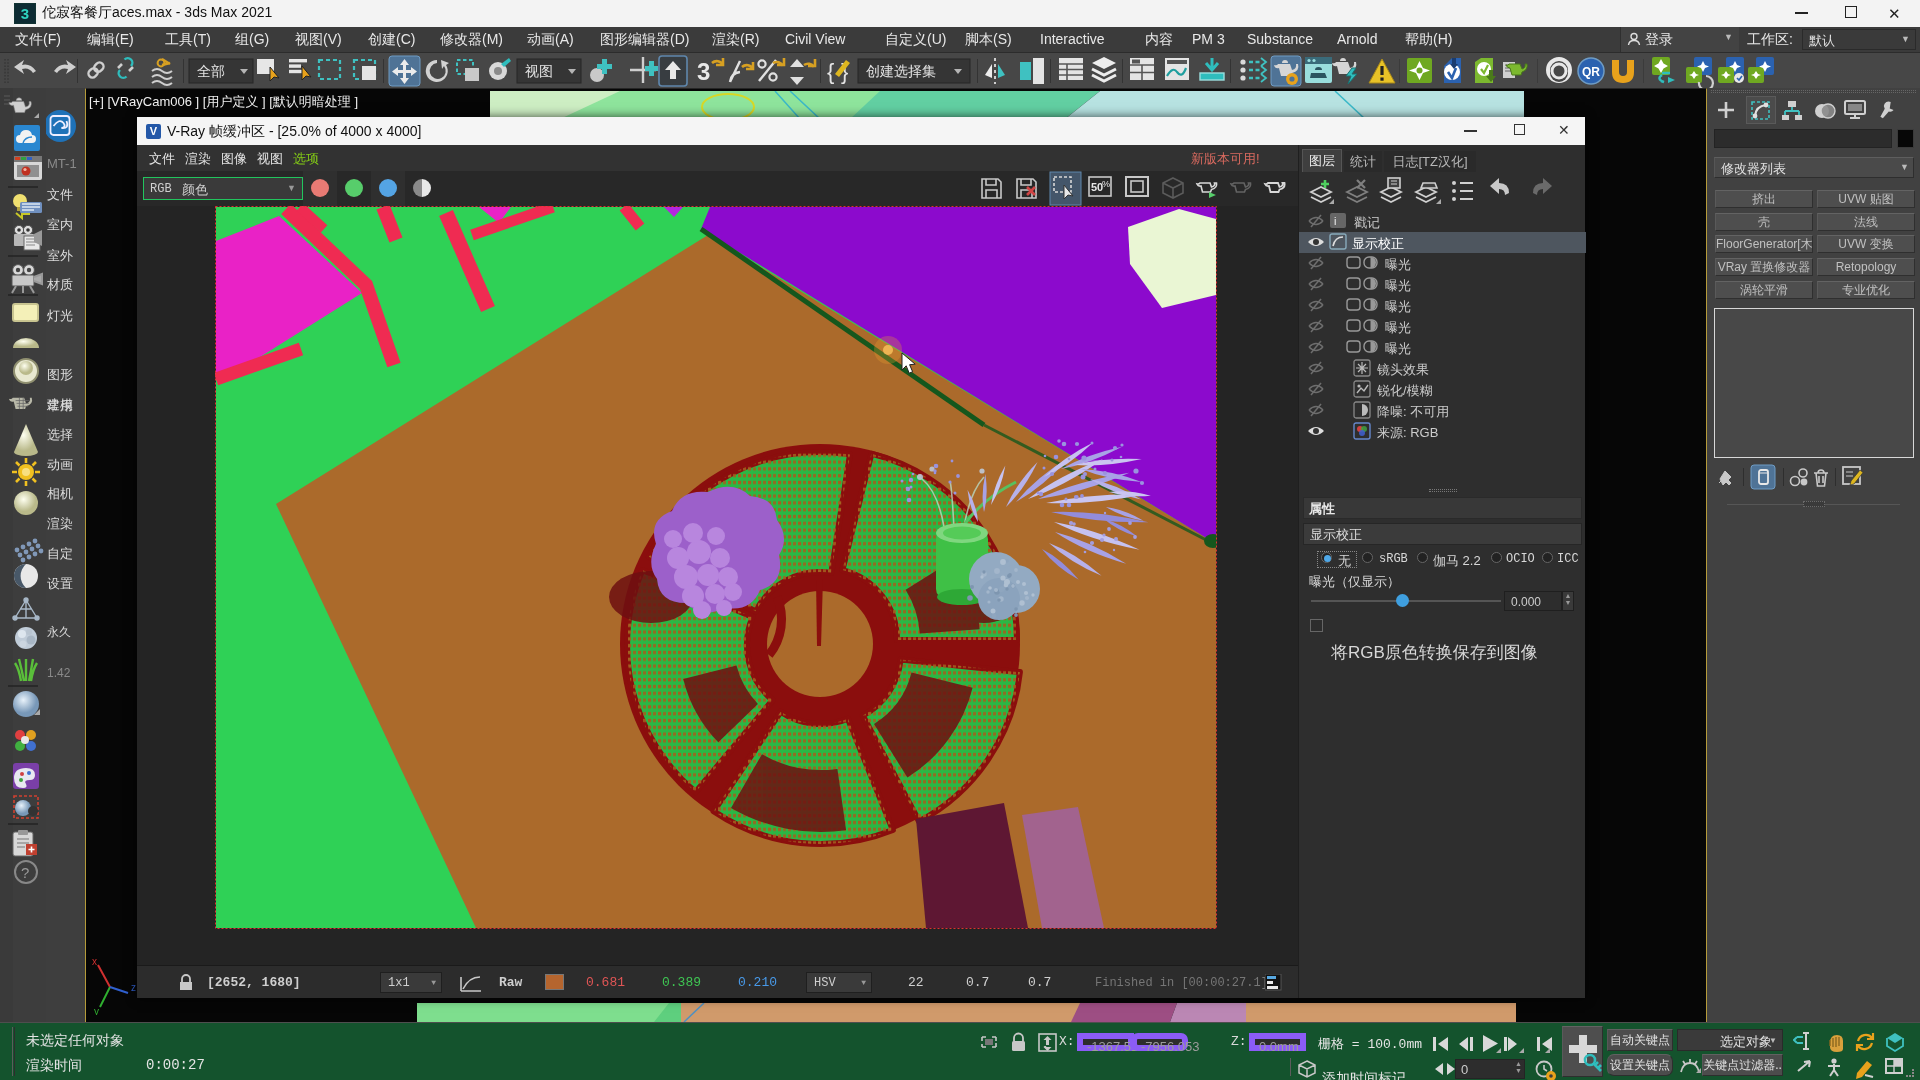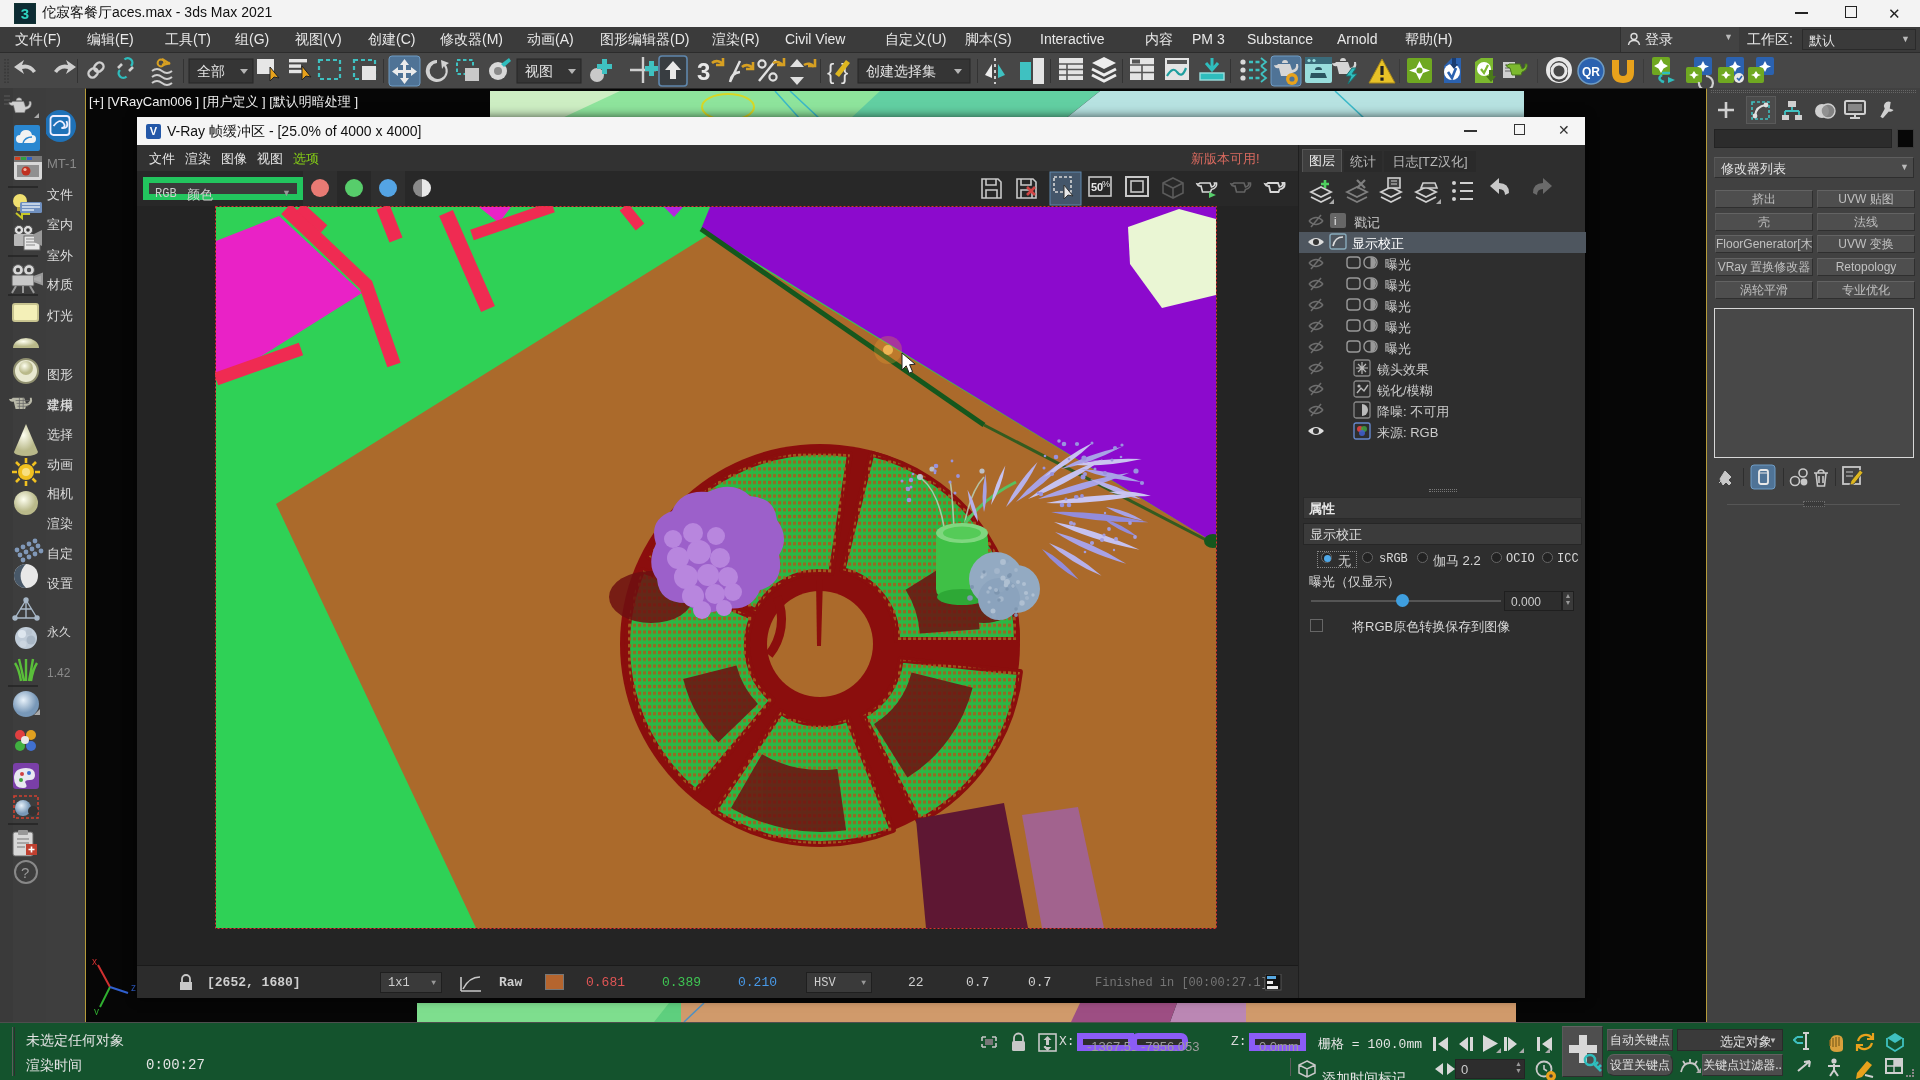--- a/index.html
+++ b/index.html
@@ -567,21 +567,21 @@
   </div>
   <div class="abs" id="vfbmenu">
     <span class="abs" style="left:12px;top:5px;font-size:13px;color:#e4e4e4;">文件</span>
     <span class="abs" style="left:48px;top:5px;font-size:13px;color:#e4e4e4;">渲染</span>
     <span class="abs" style="left:84px;top:5px;font-size:13px;color:#e4e4e4;">图像</span>
     <span class="abs" style="left:120px;top:5px;font-size:13px;color:#e4e4e4;">视图</span>
     <span class="abs" style="left:156px;top:5px;font-size:13px;color:#84cc16;">选项</span>
     <span class="abs" style="left:1054px;top:5px;font-size:13px;color:#d96a5f;">新版本可用!</span>
   </div>
   <div class="abs" id="vfbtools">
-    <div class="abs" style="left:6px;top:6px;width:160px;height:23px;background:#3a3a3a;border:6px solid #22c55e;">
+    <div class="abs" style="left:6px;top:6px;width:160px;height:23px;background:#3a3a3a;border:1px solid #22c55e;">
       <span class="abs" style="left:6px;top:4px;font-size:12px;color:#cfcfcf;font-family:'Liberation Mono',monospace;">RGB</span>
       <span class="abs" style="left:38px;top:3px;font-size:13px;color:#cfcfcf;">颜色</span>
       <span class="abs" style="right:6px;top:5px;font-size:9px;color:#999;">▼</span>
     </div>
     <svg class="abs" width="1161" height="35" style="left:0;top:0;">
       <rect x="166" y="0" width="34" height="35" fill="#2f2f2f"></rect>
       <rect x="200" y="0" width="34" height="35" fill="#282828"></rect>
       <rect x="234" y="0" width="34" height="35" fill="#2f2f2f"></rect>
       <rect x="268" y="0" width="34" height="35" fill="#282828"></rect>
       <circle cx="183" cy="17" r="9" fill="#e87a74"></circle>
@@ -1041,21 +1041,21 @@
       <span class="abs" style="left:258px;top:1px;font-family:'Liberation Mono',monospace;font-size:12px;">ICC</span>
     </div>
     <span class="abs" style="left:10px;top:428px;color:#d8d8d8;font-size:13px;">曝光（仅显示）</span>
     <div class="abs" style="left:12px;top:455px;width:190px;height:2px;background:#555;"></div>
     <div class="abs" style="left:97px;top:449px;width:13px;height:13px;background:#3f9fdf;border-radius:50%;"></div>
     <div class="abs" style="left:205px;top:446px;width:58px;height:20px;background:#2d2d2d;border:1px solid #1f1f1f;color:#ccc;font-size:12px;">
       <span class="abs" style="left:6px;top:3px;">0.000</span>
     </div>
     <div class="abs" style="left:263px;top:446px;width:12px;height:20px;background:#3a3a3a;border:1px solid #1f1f1f;color:#999;font-size:7px;text-align:center;">▲<br>▼</div>
     <div class="abs" style="left:11px;top:474px;width:13px;height:13px;background:#2d2d2d;border:1px solid #666;"></div>
-    <span class="abs" style="left:32px;top:473px;color:#d8d8d8;font-size:13px;margin-left:21px;">将RGB原色转换保存到图像</span>
+    <span class="abs" style="left:32px;top:496px;color:#d8d8d8;font-size:17px;">将RGB原色转换保存到图像</span>
   </div>
 </div>
 
 <div class="abs" id="cmdpanel">
   <div class="abs" style="left:4px;top:2px;width:205px;height:3px;border-top:1px dotted #666;border-bottom:1px dotted #666;"></div>
 
   <div class="abs" style="left:39px;top:8px;width:30px;height:28px;background:#4b4b4b;border:1px solid #5a5a5a;"></div>
   <svg class="abs" width="213" height="40" style="left:0;top:8px;">
     <path d="M19 6 v16 M11 14 h16" stroke="#d0d0d0" stroke-width="2.6"></path>
     <g transform="translate(44 5)">

